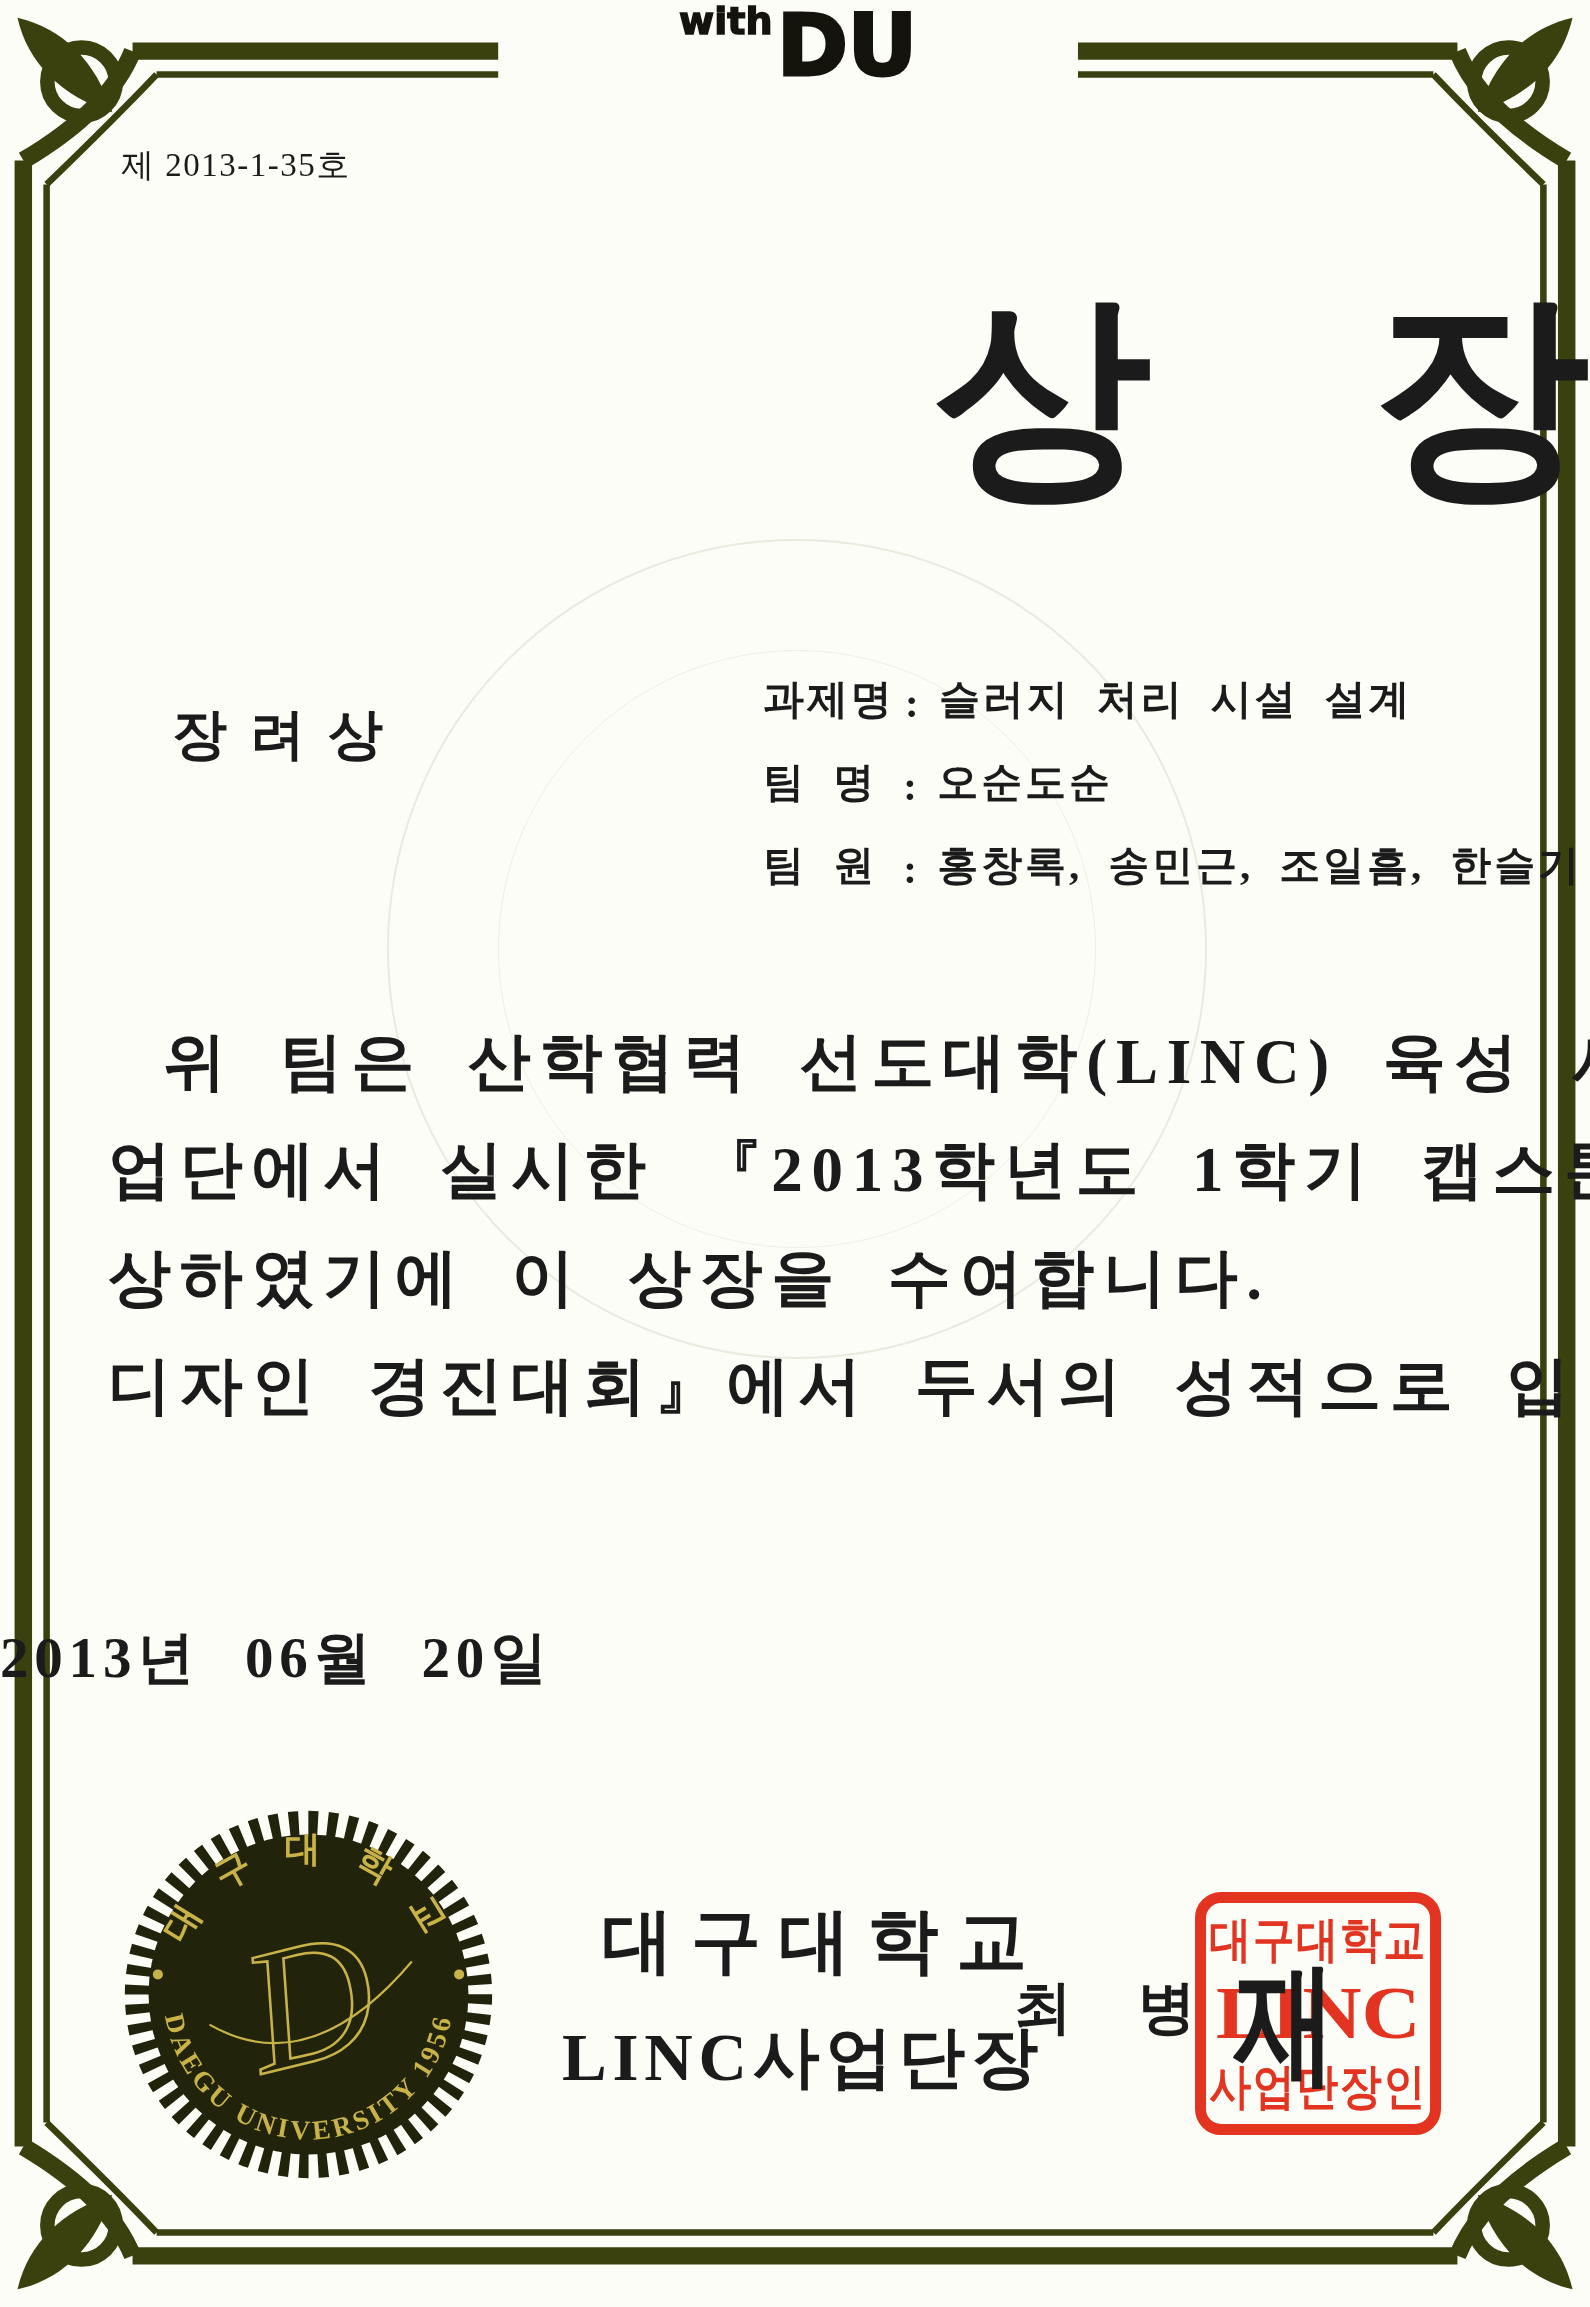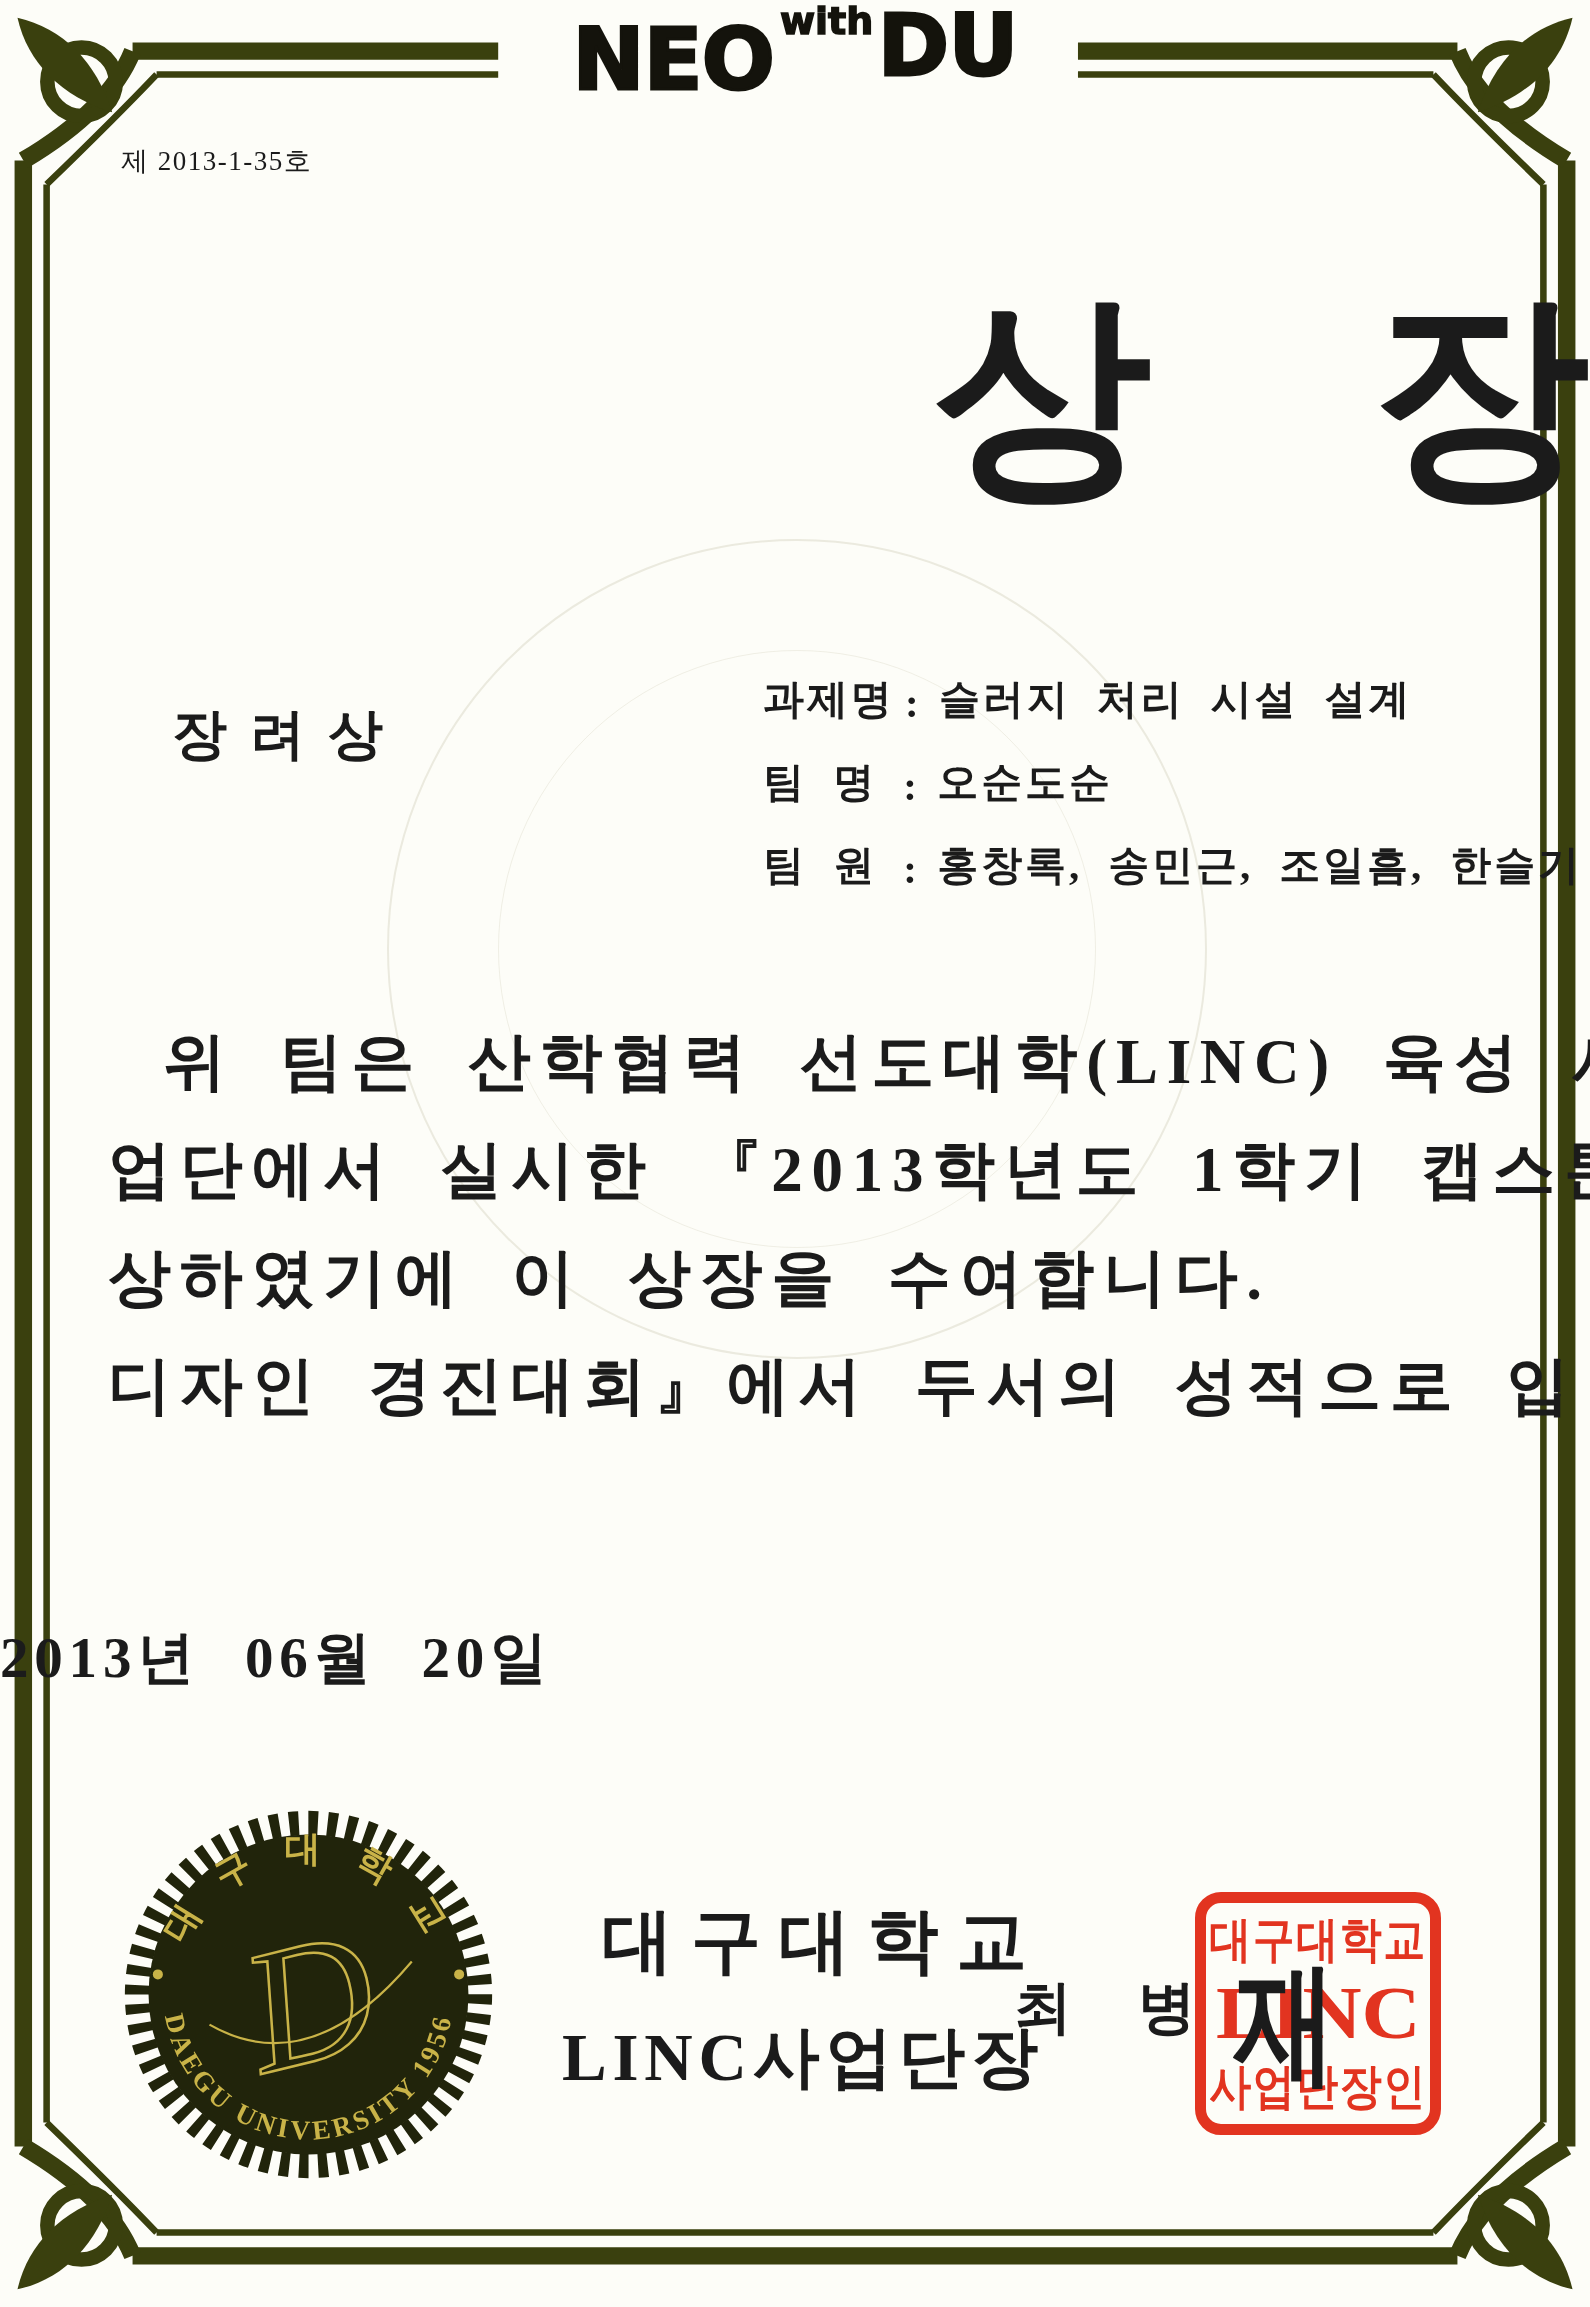--- a/index.html
+++ b/index.html
@@ -32,21 +32,21 @@
     position:absolute;top:0;left:0;right:0;z-index:3;
     display:flex;justify-content:center;align-items:flex-start;
     font-family:"DejaVu Sans", sans-serif;font-weight:bold;color:#14130c;
   }
   .logo .big{font-size:86px;line-height:1;letter-spacing:-0.7px;-webkit-text-stroke:2.9px #14130c;}
   .logo .neo{margin-top:16px;}
   .logo .du{margin-top:2px;}
   .logo .small{font-size:38px;line-height:1;margin:1.5px 4.4px 0 5.8px;-webkit-text-stroke:1.5px #14130c;}
 
   
-  .doc-number{position:absolute;left:121px;top:143px;font-size:27px;letter-spacing:1.5px;z-index:3;text-align:right;}
+  .doc-number{position:absolute;left:121px;top:143px;font-size:33px;letter-spacing:1.5px;z-index:3;text-align:right;}
   .cert-title{position:absolute;top:276px;left:0;right:0;text-align:right;z-index:3;}
   .cert-title span{display:inline-block;font-size:219px;line-height:1.1;font-weight:700;
     letter-spacing:219px;margin-right:-219px;}
   .prize{position:absolute;left:172px;top:698px;font-size:55px;font-weight:700;letter-spacing:23px;z-index:3;}
 
   .details{position:absolute;left:763px;top:672px;z-index:3;font-size:41px;font-weight:600;}
   .detail-row{display:flex;align-items:flex-end;margin-bottom:28px;white-space:pre;}
   .detail-label{display:inline-block;min-width:130px;letter-spacing:2.9px;}
   .detail-colon{margin:0 20.4px 0 10.2px;font-weight:700;}
   .detail-value{letter-spacing:2.9px;word-spacing:13px;}
@@ -122,21 +122,20 @@
       </g>
     <g>
         <use href="#cornerTL" transform="translate(0,3167) scale(1,-1)"></use>
       </g>
     <g>
         <use href="#cornerTL" transform="translate(2183,3167) scale(-1,-1)"></use>
       </g>
   </svg>
 
   <div class="logo">
-    <span class="big neo">NEO</span>
     <span class="small">with</span>
     <span class="big du">DU</span>
   </div>
 
   <div class="doc-number">제 2013-1-35호</div>
 
   <div class="cert-title">
     <span>상장</span>
   </div>
 

